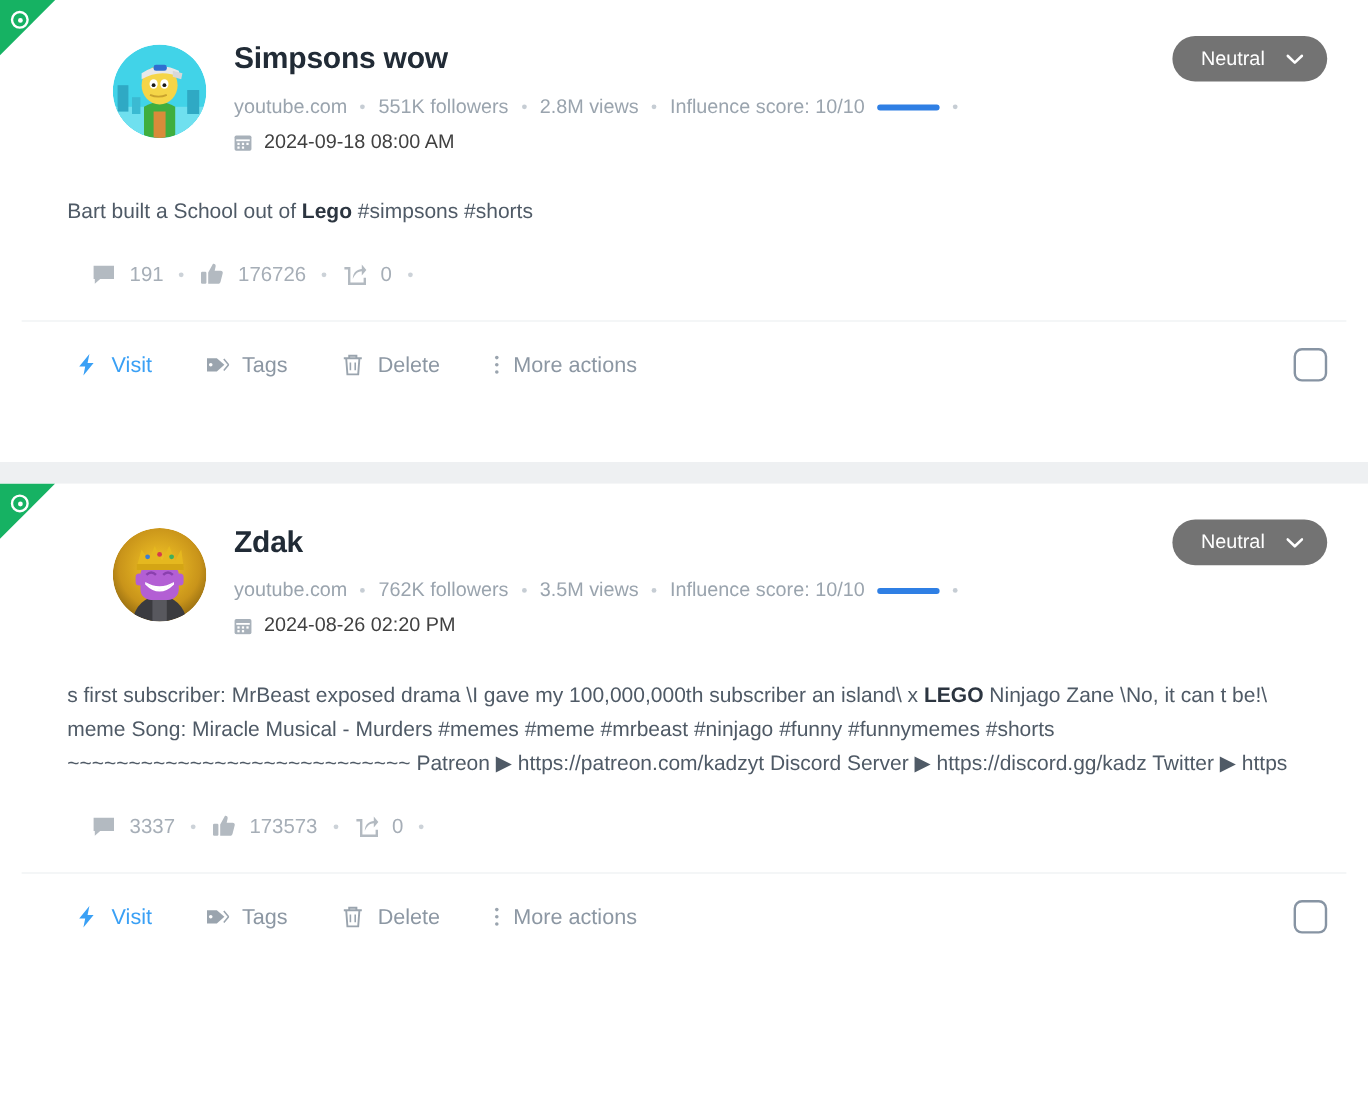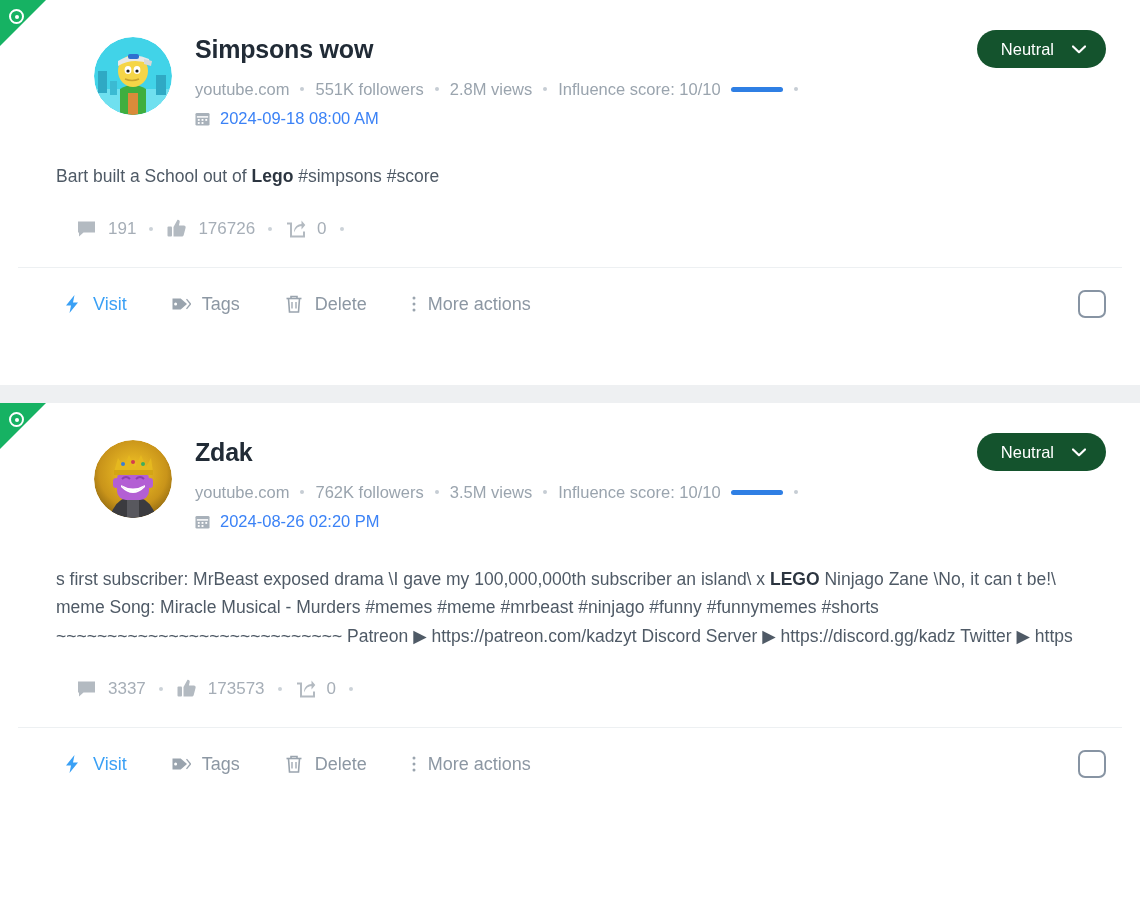--- a/index.html
+++ b/index.html
@@ -117,37 +117,37 @@
     height: 5px;
     border-radius: 3px;
     background: #2f7fe4;
     margin-left: 10px;
     flex: 0 0 auto;
   }
 
   .date-row {
     margin-top: 7px;
     font-size: 16.5px;
-    color: #3b82f6;
+    color: #404040;
     display: flex;
     align-items: center;
   }
   .cal-icon {
     width: 15px;
     height: 15px;
     margin-right: 10px;
     flex: 0 0 auto;
   }
 
   
   .sentiment {
     position: absolute;
     right: 34px;
     top: 30px;
-    background: #14532d;
+    background: #737373;
     color: #ffffff;
     border-radius: 22px;
     height: 38px;
     padding: 0 20px 0 24px;
     display: flex;
     align-items: center;
     gap: 18px;
     font-size: 16.5px;
     cursor: pointer;
     user-select: none;
@@ -293,21 +293,21 @@
 
       <div class="sentiment">
         <span>Neutral</span>
         <svg class="chev" viewBox="0 0 14 9">
           <path d="M1 1.5 L7 7.2 L13 1.5" stroke="#fff" stroke-width="2.2" fill="none" stroke-linecap="round" stroke-linejoin="round"></path>
         </svg>
       </div>
     </div>
 
     <div class="post-text">
-      <span>Bart built a School out of </span><b>Lego</b><span> #simpsons #score</span>
+      <span>Bart built a School out of </span><b>Lego</b><span> #simpsons #shorts</span>
     </div>
 
     <div class="stats">
       <span class="stat">
         <svg class="stat-icon" viewBox="0 0 21 21" fill="#b3bac1">
           <path d="M2 3.5h17v11H7.5L3 18.5V14.5H2z"></path>
         </svg>
         <span>191</span>
       </span>
       <span class="stat-sep"></span>

